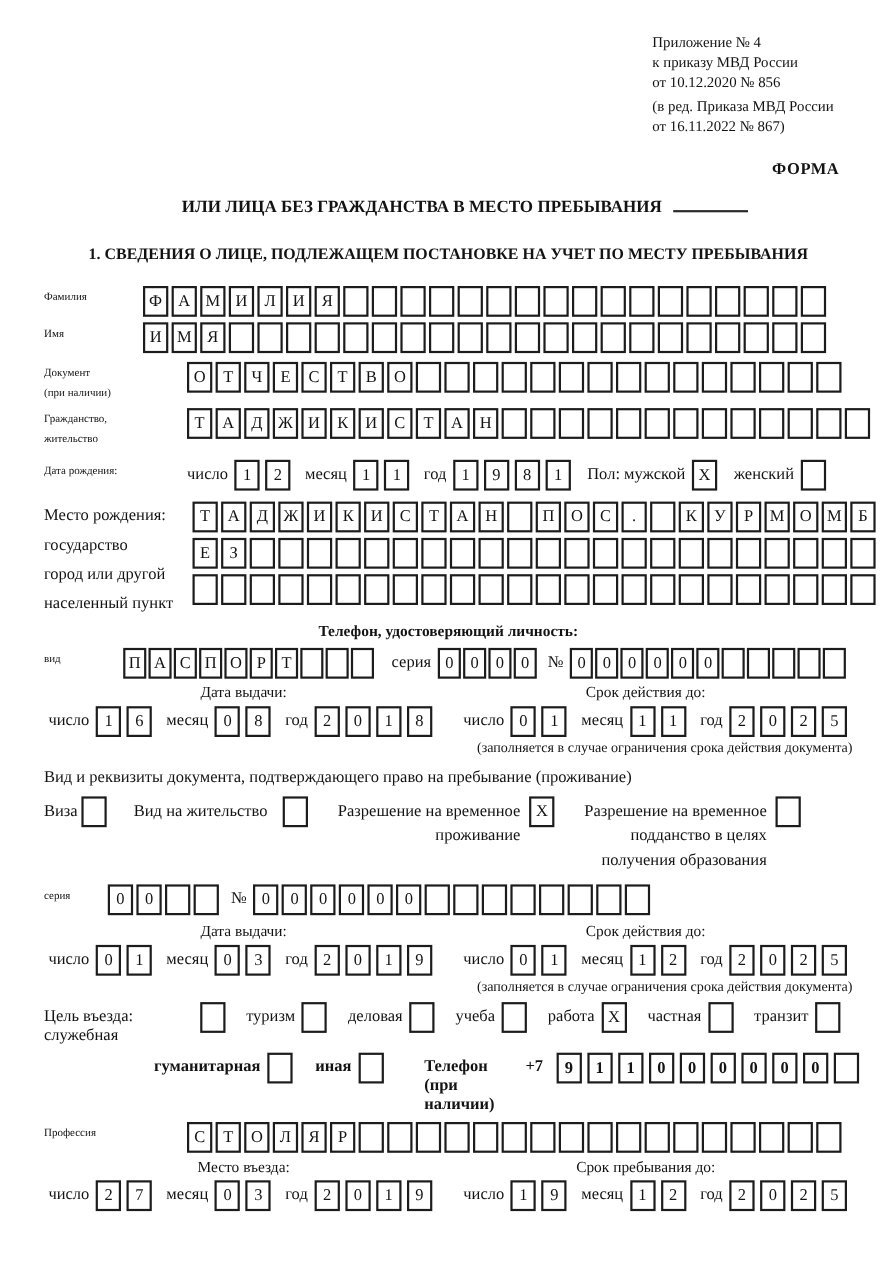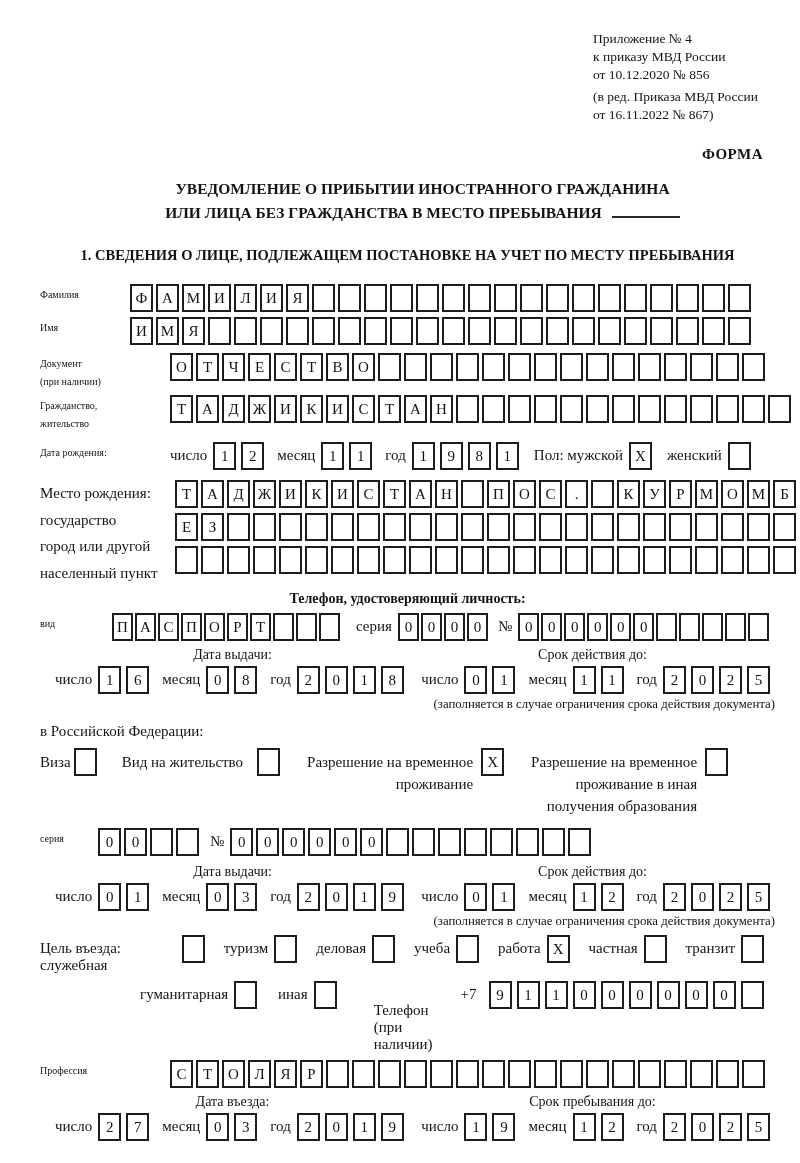--- a/index.html
+++ b/index.html
@@ -45,60 +45,59 @@
   .inlinerow { display:flex; align-items:flex-start; margin:10px 0 8px 0; }
 
   
   .bp { display:flex; margin:10px 0 4px 0; }
   .bp-labels { width:135px; font-size:15px; line-height:1.78; flex:0 0 auto; }
   .bp-cells .row { margin-bottom:5px; }
 
   .center-bold { text-align:center; font-weight:bold; font-size:14px; margin:2px 0 6px 0; }
 
   
-  .dates { display:flex; margin:6px 0 4px 15px; }
+  .dates { display:flex; margin:6px 0 4px 4px; }
   .dates .col { display:flex; flex-direction:column; }
   .dates .col.left { width:355px; flex:0 0 auto; }
   .dates .col.right { flex:1; }
   .dates-head { text-align:center; font-size:14px; margin-bottom:3px; }
   .dates-line { display:flex; align-items:flex-start; }
   .dates-line .il:first-child { padding-left:0; }
   .note { font-size:12.8px; text-align:right; margin:3px 0 2px 0; }
 
   .para { font-size:15px; line-height:1.5; margin-top:6px; }
 
   
   .opts { display:flex; align-items:flex-start; margin:6px 0 10px 0; }
   .opt { display:flex; align-items:flex-start; margin-right:14px; }
   .opt .ol { font-size:15px; text-align:right; line-height:1.45; padding-top:4px; margin-right:8px; }
   .opt:last-child { margin-right:0; }
 
   
   .purpose { display:flex; align-items:flex-start; margin-bottom:7px; }
   .purpose .pl { font-size:15px; padding:5px 6px 0 0; }
   .purpose .cells { margin-right:8px; }
-  .indent { padding-left:100px; }
+  .indent { padding-left:100px;font-weight:bold; }
 </style>
 </head>
 <body>
 
 <div class="page">
 
   <div class="ref-block">
     <div>Приложение № 4</div>
     <div>к приказу МВД России</div>
     <div>от 10.12.2020 № 856</div>
     <div class="gap"></div>
     <div>(в ред. Приказа МВД России</div>
     <div>от 16.11.2022 № 867)</div>
   </div>
   <div class="forma">ФОРМА</div>
 
   <div class="title">
-    <div>УВЕДОМЛЕНИЕ О ПРИБЫТИИ ИНОСТРАННОГО ГРАЖДАНИНА</div>
     <div>
       <span>ИЛИ ЛИЦА БЕЗ ГРАЖДАНСТВА В МЕСТО ПРЕБЫВАНИЯ</span><span class="uline"></span>
     </div>
   </div>
 
   <div class="section-title">1. СВЕДЕНИЯ О ЛИЦЕ, ПОДЛЕЖАЩЕМ ПОСТАНОВКЕ НА УЧЕТ ПО МЕСТУ ПРЕБЫВАНИЯ</div>
 
   <div class="row">
     <span class="rl w90">Фамилия</span>
     <span class="cells">
@@ -427,21 +426,21 @@
             <span class="cell">2</span>
             <span class="cell">0</span>
             <span class="cell">2</span>
             <span class="cell">5</span>
           </span>
       </div>
       <div class="note">(заполняется в случае ограничения срока действия документа)</div>
     </div>
   </div>
 
-  <div class="para">в Российской Федерации:</div>
+  <div class="para">Вид и реквизиты документа, подтверждающего право на пребывание (проживание)</div>
 
   <div class="opts">
     <span class="opt">
       <span class="ol" style="margin-right:3px;">Виза</span>
       <span class="cells">
           <span class="cell"></span>
         </span>
     </span>
     <span class="opt" style="margin-left:8px;">
       <span class="ol" style="margin-right:14px;">Вид на жительство</span>
@@ -454,21 +453,21 @@
         <span style="display:block;">Разрешение на временное</span>
         <span style="display:block;">проживание</span>
       </span>
       <span class="cells">
           <span class="cell">X</span>
         </span>
     </span>
     <span class="opt" style="margin-left:10px;">
       <span class="ol">
         <span style="display:block;">Разрешение на временное</span>
-        <span style="display:block;">проживание в иная</span>
+        <span style="display:block;">подданство в целях</span>
         <span style="display:block;">получения образования</span>
       </span>
       <span class="cells">
           <span class="cell"></span>
         </span>
     </span>
   </div>
 
   <div class="row" style="margin-bottom:8px;">
     <span class="rl" style="width:58px;">серия</span>
@@ -578,21 +577,21 @@
 
   <div class="purpose indent">
     <span class="pl">гуманитарная</span>
     <span class="cells">
         <span class="cell"></span>
       </span>
     <span class="pl" style="padding-left:10px;">иная</span>
     <span class="cells">
         <span class="cell"></span>
       </span>
-    <span class="pl" style="padding-left:26px;margin-top:16px;">Телефон (при наличии)</span>
+    <span class="pl" style="padding-left:26px;">Телефон (при наличии)</span>
     <span class="pl" style="padding-left:22px;">+7</span>
     <span class="cells gapped" style="margin-left:6px;">
         <span class="cell">9</span>
         <span class="cell">1</span>
         <span class="cell">1</span>
         <span class="cell">0</span>
         <span class="cell">0</span>
         <span class="cell">0</span>
         <span class="cell">0</span>
         <span class="cell">0</span>
@@ -625,21 +624,21 @@
         <span class="cell"></span>
         <span class="cell"></span>
         <span class="cell"></span>
         <span class="cell"></span>
         <span class="cell"></span>
       </span>
   </div>
 
   <div class="dates">
     <div class="col left">
-      <div class="dates-head">Дата въезда:</div>
+      <div class="dates-head">Место въезда:</div>
       <div class="dates-line">
         <span class="il">число</span>
         <span class="cells gapped">
             <span class="cell">2</span>
             <span class="cell">7</span>
           </span>
         <span class="il">месяц</span>
         <span class="cells gapped">
             <span class="cell">0</span>
             <span class="cell">3</span>

